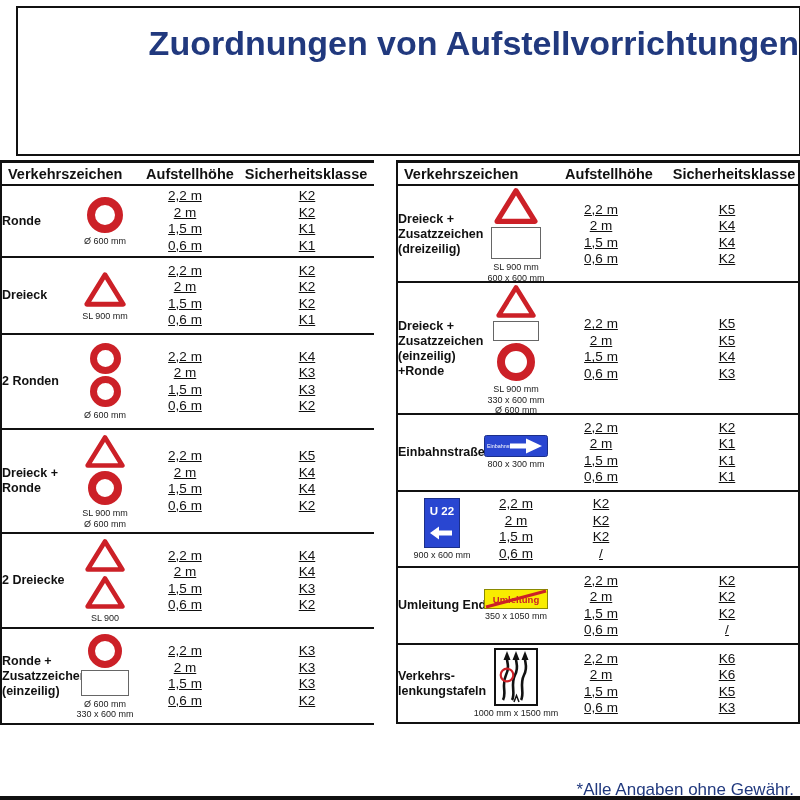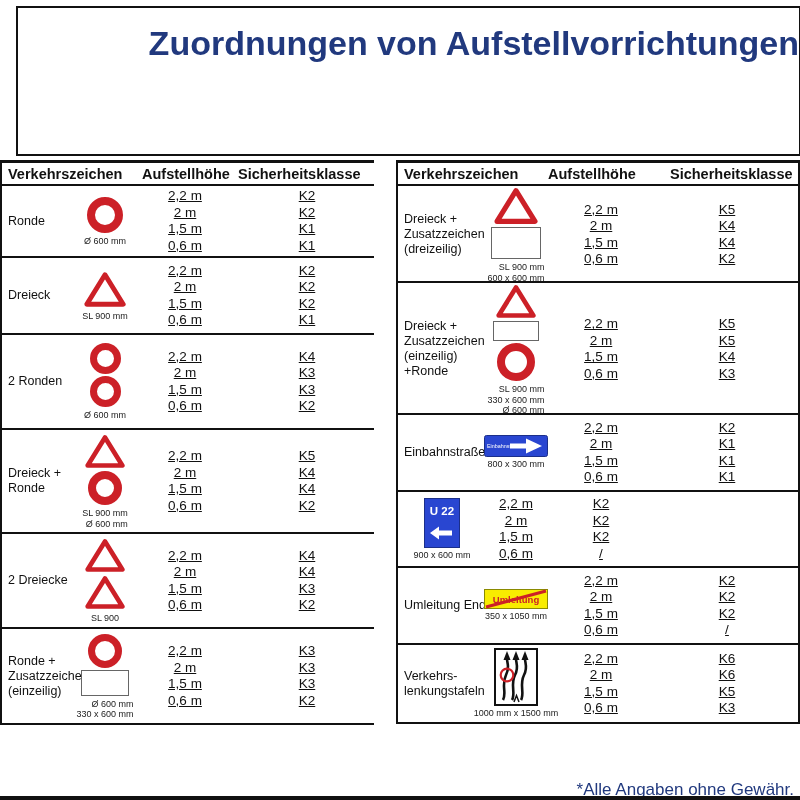--- a/index.html
+++ b/index.html
@@ -12,40 +12,40 @@
   .title-sub{margin-top:10px;font-size:37px;color:var(--navy,#21397e);}
   
   .tbl{position:absolute;top:160px;background:#fff;}
   .tbl-left{left:0;width:372px;border-left:2px solid #111;}
   .tbl-right{left:396px;width:400px;border-left:2px solid #111;border-right:2px solid #111;}
   .thead{display:grid;align-items:center;height:21px;border-top:3px solid #111;border-bottom:2px solid #111;
          font-weight:bold;font-size:14.5px;}
   .tbl-left  .thead{grid-template-columns:140px 96px 1fr;}
   .tbl-right .thead{grid-template-columns:150px 122px 1fr;}
   .thead .h1{padding-left:6px;}
-  .thead .h2,.thead .h3{text-align:left;}
+  .thead .h2,.thead .h3{text-align:center;}
   .row{display:grid;align-items:center;border-bottom:2px solid #111;background:#fff;}
   .tbl-left  .row{grid-template-columns:78px 50px 110px 1fr;}
   .tbl-right .row{grid-template-columns:88px 60px 110px 1fr;}
   .tbl-left  .rows .row:nth-child(1){height:70px;}
   .tbl-left  .rows .row:nth-child(2){height:75px;}
   .tbl-left  .rows .row:nth-child(3){height:93px;}
   .tbl-left  .rows .row:nth-child(4){height:102px;}
   .tbl-left  .rows .row:nth-child(5){height:93px;}
   .tbl-left  .rows .row:nth-child(6){height:94px;}
   .tbl-right .rows .row:nth-child(1){height:95px;}
   .tbl-right .rows .row:nth-child(2){height:130px;}
   .tbl-right .rows .row:nth-child(3){height:75px;}
   .tbl-right .rows .row:nth-child(4){height:74px;}
   .tbl-right .rows .row:nth-child(5){height:75px;}
   .tbl-right .rows .row:nth-child(6){height:77px;}
-  .lbl{font-size:12.5px;line-height:15px;padding-left:6px;white-space:pre;}
+  .lbl{font-size:12.5px;line-height:15px;white-space:pre;font-weight:bold;}
   .signcol{display:flex;flex-direction:column;align-items:center;justify-content:center;}
   .signcol > *{flex:none;}
-  .caption{font-size:9px;line-height:10.5px;color:#222;text-align:right;margin-top:2px;
+  .caption{font-size:9px;line-height:10.5px;color:#222;text-align:center;margin-top:2px;
            white-space:pre;width:max-content;}
   .vals{display:flex;flex-direction:column;justify-content:center;text-align:center;font-size:13.5px;text-decoration:underline;}
   .vals div{line-height:16.5px;}
   .ring{display:block;border-style:solid;border-color:var(--red,#cc2027);border-radius:50%;
         background:#fff;box-sizing:border-box;margin:1px 0;}
   .zrect{display:block;background:#fff;border:1.5px solid #666;box-sizing:border-box;margin:1px 0;}
   .tri{display:block;margin:1px 0;}
   
   .footer-note{position:absolute;right:6px;bottom:0;font-size:17px;color:var(--navy,#21397e);}
   .bottom-rule{position:absolute;left:0;right:0;bottom:0;height:4px;background:#111;}

